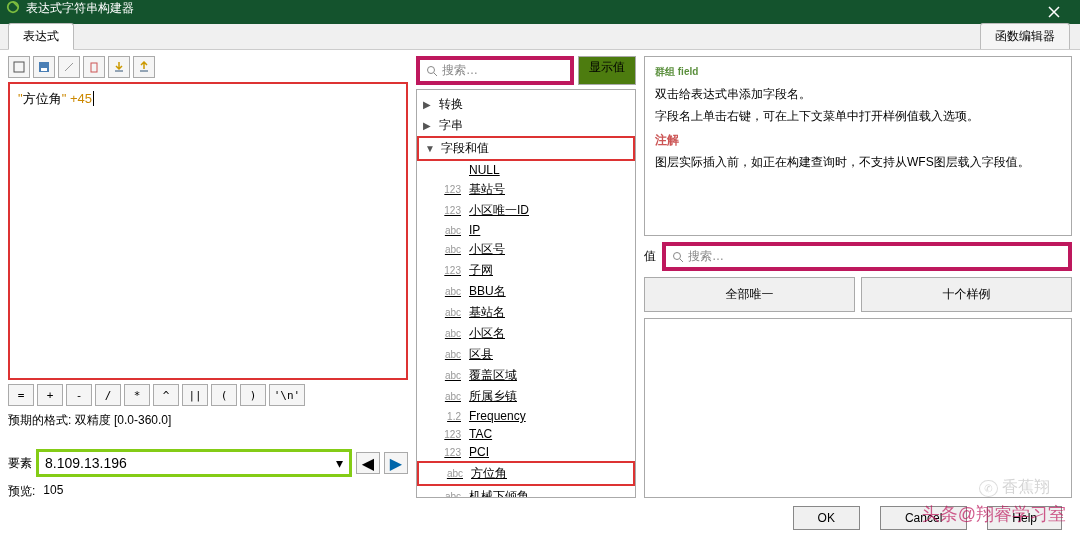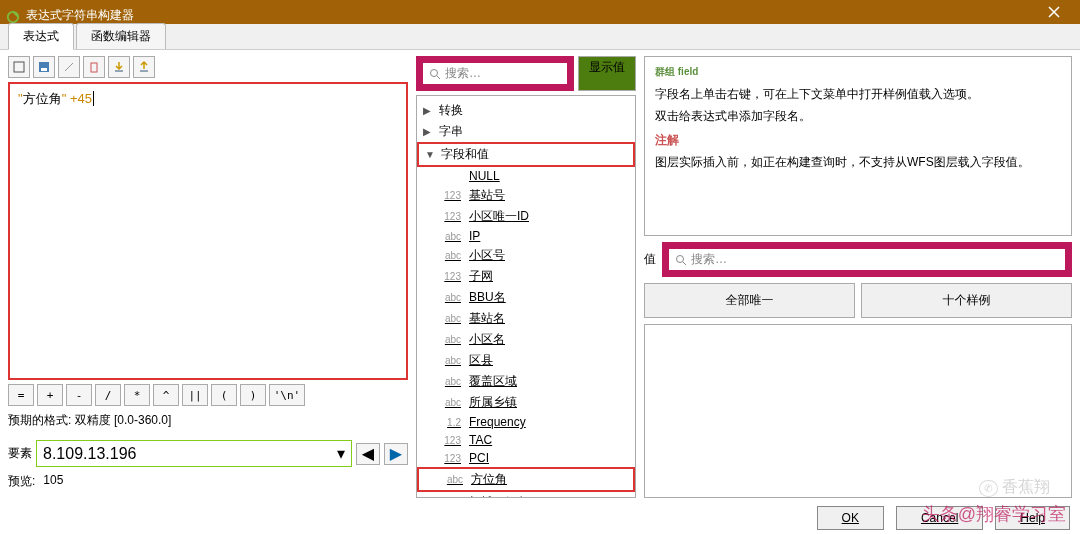--- a/index.html
+++ b/index.html
@@ -1,47 +1,47 @@
 <!DOCTYPE html>
 <html><head>
 <meta charset="utf-8">
 <style>
 * { box-sizing: border-box; margin: 0; padding: 0; font-family: "Microsoft YaHei", sans-serif; }
 body { background: #fff; width: 1080px; height: 534px; overflow: hidden; position: relative; }
 
-.titlebar { height: 24px; background: #a16207; color: #fff; display: flex; align-items: flex-end; padding: 0 6px; font-size: 12px; }
+.titlebar { height: 24px; background: #14532d; color: #fff; display: flex; align-items: flex-start; padding: 0 6px; font-size: 12px; }
 .titlebar .icon { width: 14px; height: 14px; margin-right: 6px; }
 .titlebar .title { flex: 1; }
 .titlebar .close { width: 40px; height: 24px; display: flex; align-items: center; justify-content: center; cursor: pointer; }
 
-.tabs-row { height: 26px; background: #f0f0f0; border-bottom: 1px solid #ccc; display: flex; align-items: flex-end; padding: 2px 8px 0; }
+.tabs-row { height: 26px; background: #f0f0f0; border-bottom: 1px solid #ccc; display: flex; align-items: flex-end; padding: 2px 8px 0; justify-content: space-between; }
 .tab { padding: 4px 14px; font-size: 12px; border: 1px solid #bbb; border-bottom: none; background: #f5f5f5; border-radius: 3px 3px 0 0; margin-right: 2px; cursor: pointer; }
 .tab.active { background: #fff; border-bottom: 1px solid #fff; position: relative; top: 1px; }
 
 .content { display: flex; padding: 6px 8px; gap: 8px; height: calc(100% - 24px - 26px - 30px); }
 
 .col-left { width: 400px; display: flex; flex-direction: column; }
 .toolbar { display: flex; gap: 3px; margin-bottom: 4px; }
 .tb-btn { width: 22px; height: 22px; border: 1px solid #aaa; background: #f5f5f5; display: flex; align-items: center; justify-content: center; font-size: 11px; cursor: pointer; }
 .expr-box { flex: 0 0 298px; border: 2px solid #d33; padding: 6px 8px; font-size: 13px; font-family: monospace; background: #fff; }
 .expr-box .quote { color: #c80; }
 .expr-box .num { color: #c80; margin-top: 12px; }
 .op-row { display: flex; gap: 3px; margin-top: 4px; }
 .op-btn { width: 26px; height: 22px; border: 1px solid #aaa; background: #f5f5f5; display: flex; align-items: center; justify-content: center; font-size: 11px; font-family: monospace; cursor: pointer; }
 .op-btn.wide { width: 36px; }
 .info-row { font-size: 12px; margin-top: 6px; }
-.feature-row { display: flex; align-items: center; margin-top: 11px; gap: 4px; }
+.feature-row { display: flex; align-items: center; margin-top: 20px; gap: 4px; }
 .feature-row .label { font-size: 12px; }
-.feature-row .combo { flex: 1; border: 1px solid #84cc16; padding: 3px 6px; font-size: 16px; display: flex; justify-content: space-between; align-items: center; }
+.feature-row .combo { flex: 1; border: 3px solid #84cc16; padding: 3px 6px; font-size: 14px; display: flex; justify-content: space-between; align-items: center; }
 .nav-btn { width: 24px; height: 22px; border: 1px solid #aaa; background: #f5f5f5; display: flex; align-items: center; justify-content: center; cursor: pointer; }
 .preview-row { font-size: 12px; margin-top: 6px; display: flex; gap: 8px; }
 
 .col-mid { width: 220px; display: flex; flex-direction: column; }
 .search-row { display: flex; gap: 4px; margin-bottom: 4px; }
-.search-box { flex: 1; border: 7px solid #be185d; padding: 2px 6px; font-size: 12px; display: flex; align-items: center; gap: 4px; color: #888; }
+.search-box { flex: 1; border: 4px solid #be185d; padding: 2px 6px; font-size: 12px; display: flex; align-items: center; gap: 4px; color: #888; }
 .show-btn { border: 1px solid #aaa; padding: 2px 10px; font-size: 12px; background: #4d7c0f; cursor: pointer; }
 .tree { border: 1px solid #aaa; flex: 1; overflow: auto; padding: 4px 0; font-size: 12px; }
 .tree-item { display: flex; align-items: center; padding: 2px 6px; cursor: pointer; white-space: nowrap; }
 .tree-item.group { font-weight: normal; }
 .tree-item.group.hl { border: 2px solid #d33; }
 .tree-item.field { padding-left: 24px; text-decoration: underline; }
 .tree-item.field.hl { border: 2px solid #d33; }
 .expand { display: inline-block; width: 12px; margin-right: 4px; color: #555; font-size: 10px; }
 .type-tag { display: inline-block; width: 20px; color: #999; font-size: 10px; margin-right: 8px; text-align: right; }
 
@@ -49,21 +49,21 @@
 .help-box { border: 1px solid #aaa; padding: 8px 10px; font-size: 12px; flex: 0 0 auto; height: 180px; }
 .help-box h3 { color: #5a8f3c; font-size: 10px; margin-bottom: 6px; }
 .help-box p { margin-bottom: 4px; line-height: 1.5; }
 .help-box .note-title { color: #c55; font-weight: bold; margin-top: 6px; }
 .value-row { display: flex; align-items: center; gap: 6px; font-size: 12px; }
 .value-row .search-box { flex: 1; }
 .value-btns { display: flex; gap: 6px; }
 .value-btns .vbtn { flex: 1; border: 1px solid #aaa; padding: 8px; font-size: 12px; text-align: center; background: #f0f0f0; cursor: pointer; }
 .value-list { border: 1px solid #aaa; flex: 1; }
 
-.button-row { position: absolute; bottom: 4px; right: 10px; display: flex; gap: 12px; text-decoration: underline; }
+.button-row { position: absolute; bottom: 4px; right: 18px; display: flex; gap: 20px; }
 .dlg-btn { border: 1px solid #888; padding: 4px 24px; font-size: 12px; background: #f0f0f0; cursor: pointer; }
 
 .watermark { position: absolute; bottom: 8px; right: 14px; color: #be185d; font-size: 18px; pointer-events: none; opacity: 0.7; display: flex; align-items: center; gap: 6px; }
 .watermark2 { position: absolute; bottom: 36px; right: 30px; color: #aaa; font-size: 16px; pointer-events: none; opacity: 0.5; }
 </style>
 </head>
 <body>
 
 <div class="titlebar">
   <svg class="icon" viewBox="0 0 16 16">
@@ -251,22 +251,22 @@
             <span class="type-tag">abc</span>
             <span>机械下倾角</span>
           </div>
         </div>
     </div>
   </div>
 
   <div class="col-right">
     <div class="help-box">
       <h3>群组 field</h3>
+      <p>双击给表达式串添加字段名。</p>
       <p>字段名上单击右键，可在上下文菜单中打开样例值载入选项。</p>
-      <p>双击给表达式串添加字段名。</p>
       <p class="note-title">注解</p>
       <p>图层实际插入前，如正在构建查询时，不支持从WFS图层载入字段值。</p>
     </div>
     <div class="value-row">
       <span>值</span>
       <div class="search-box">
         <svg width="12" height="12" viewBox="0 0 12 12">
             <circle cx="5" cy="5" r="3.5" fill="none" stroke="#888"></circle>
             <path d="M8 8 L11 11" stroke="#888"></path>
           </svg>

